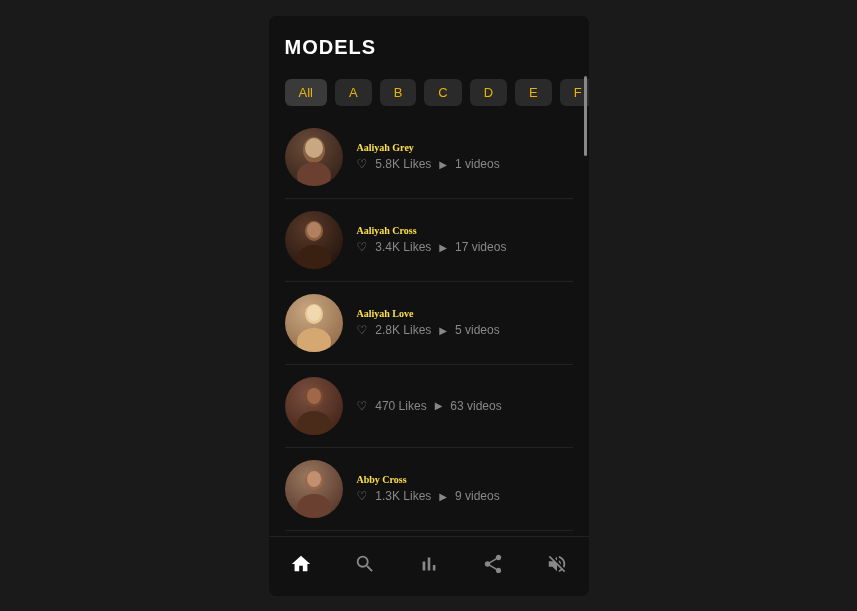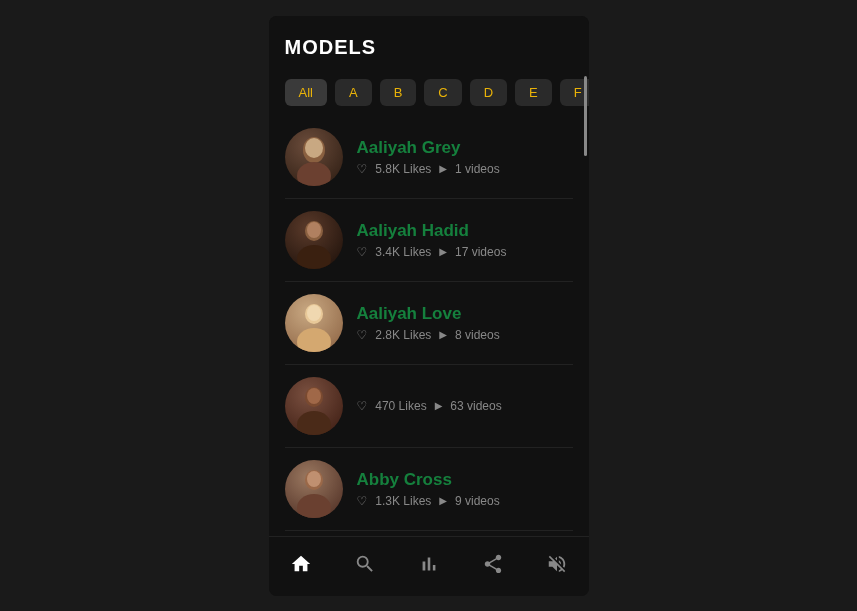--- a/index.html
+++ b/index.html
@@ -88,24 +88,25 @@
       font-size: 22px;
       color: #888;
     }
     .avatar-1 { background: radial-gradient(circle at 40% 30%, #6b4c3b, #2a1a10); }
     .avatar-2 { background: radial-gradient(circle at 40% 30%, #5a3a2a, #1a0e08); }
     .avatar-3 { background: radial-gradient(circle at 40% 30%, #c8a882, #8a6040); }
     .avatar-4 { background: radial-gradient(circle at 40% 30%, #7a5040, #3a1a10); }
     .avatar-5 { background: radial-gradient(circle at 40% 30%, #9a7860, #4a2a20); }
     .model-info { flex: 1; }
     .model-name {
-      color: #15803d;
-      font-size: 17px;
+      color: #fde047;
+      font-size: 10px;
       font-weight: 600;
       margin-bottom: 4px;
+      font-family: Liberation Serif, serif;
     }
     .model-meta {
       color: #888888;
       font-size: 12px;
       display: flex;
       align-items: center;
       gap: 8px;
     }
     .meta-heart { color: #888; }
     .meta-play { color: #888; font-size: 10px; }
@@ -174,21 +175,21 @@
 
     <div class="model-item">
       <div class="model-avatar avatar-2">
         <svg width="58" height="58" viewBox="0 0 58 58">
           <ellipse cx="29" cy="48" rx="17" ry="14" fill="#3a2010"></ellipse>
           <ellipse cx="29" cy="20" rx="9" ry="10" fill="#8a6040"></ellipse>
           <ellipse cx="29" cy="19" rx="7" ry="8" fill="#b08060"></ellipse>
         </svg>
       </div>
       <div class="model-info">
-        <div class="model-name">Aaliyah Hadid</div>
+        <div class="model-name">Aaliyah Cross</div>
         <div class="model-meta">
           <span class="meta-heart">♡</span>
           <span>3.4K Likes</span>
           <span class="meta-play">▶</span>
           <span>17 videos</span>
         </div>
       </div>
     </div>
     <div class="divider"></div>
 
@@ -199,21 +200,21 @@
           <ellipse cx="29" cy="20" rx="9" ry="10" fill="#e8c898"></ellipse>
           <ellipse cx="29" cy="19" rx="7" ry="8" fill="#f0d8b0"></ellipse>
         </svg>
       </div>
       <div class="model-info">
         <div class="model-name">Aaliyah Love</div>
         <div class="model-meta">
           <span class="meta-heart">♡</span>
           <span>2.8K Likes</span>
           <span class="meta-play">▶</span>
-          <span>8 videos</span>
+          <span>5 videos</span>
         </div>
       </div>
     </div>
     <div class="divider"></div>
 
     <div class="model-item">
       <div class="model-avatar avatar-4">
         <svg width="58" height="58" viewBox="0 0 58 58">
           <ellipse cx="29" cy="48" rx="17" ry="14" fill="#4a2a18"></ellipse>
           <ellipse cx="29" cy="20" rx="9" ry="10" fill="#7a4a30"></ellipse>

